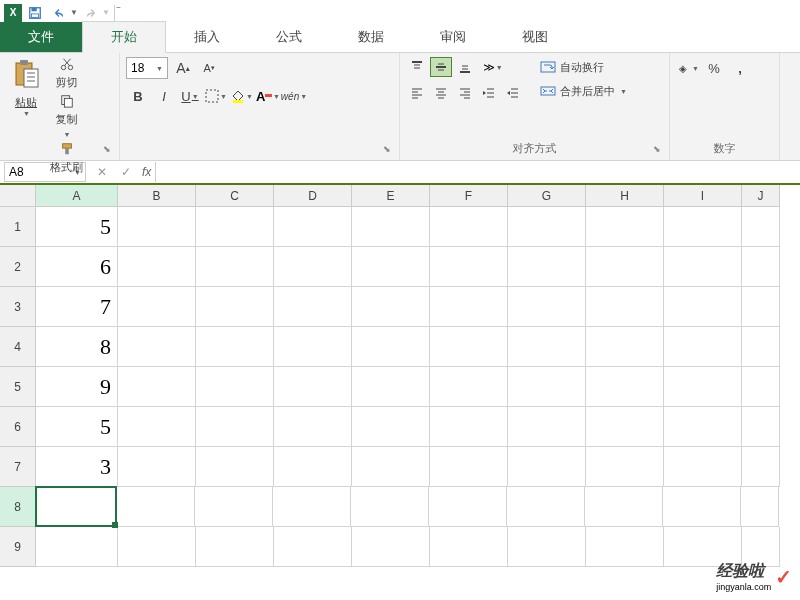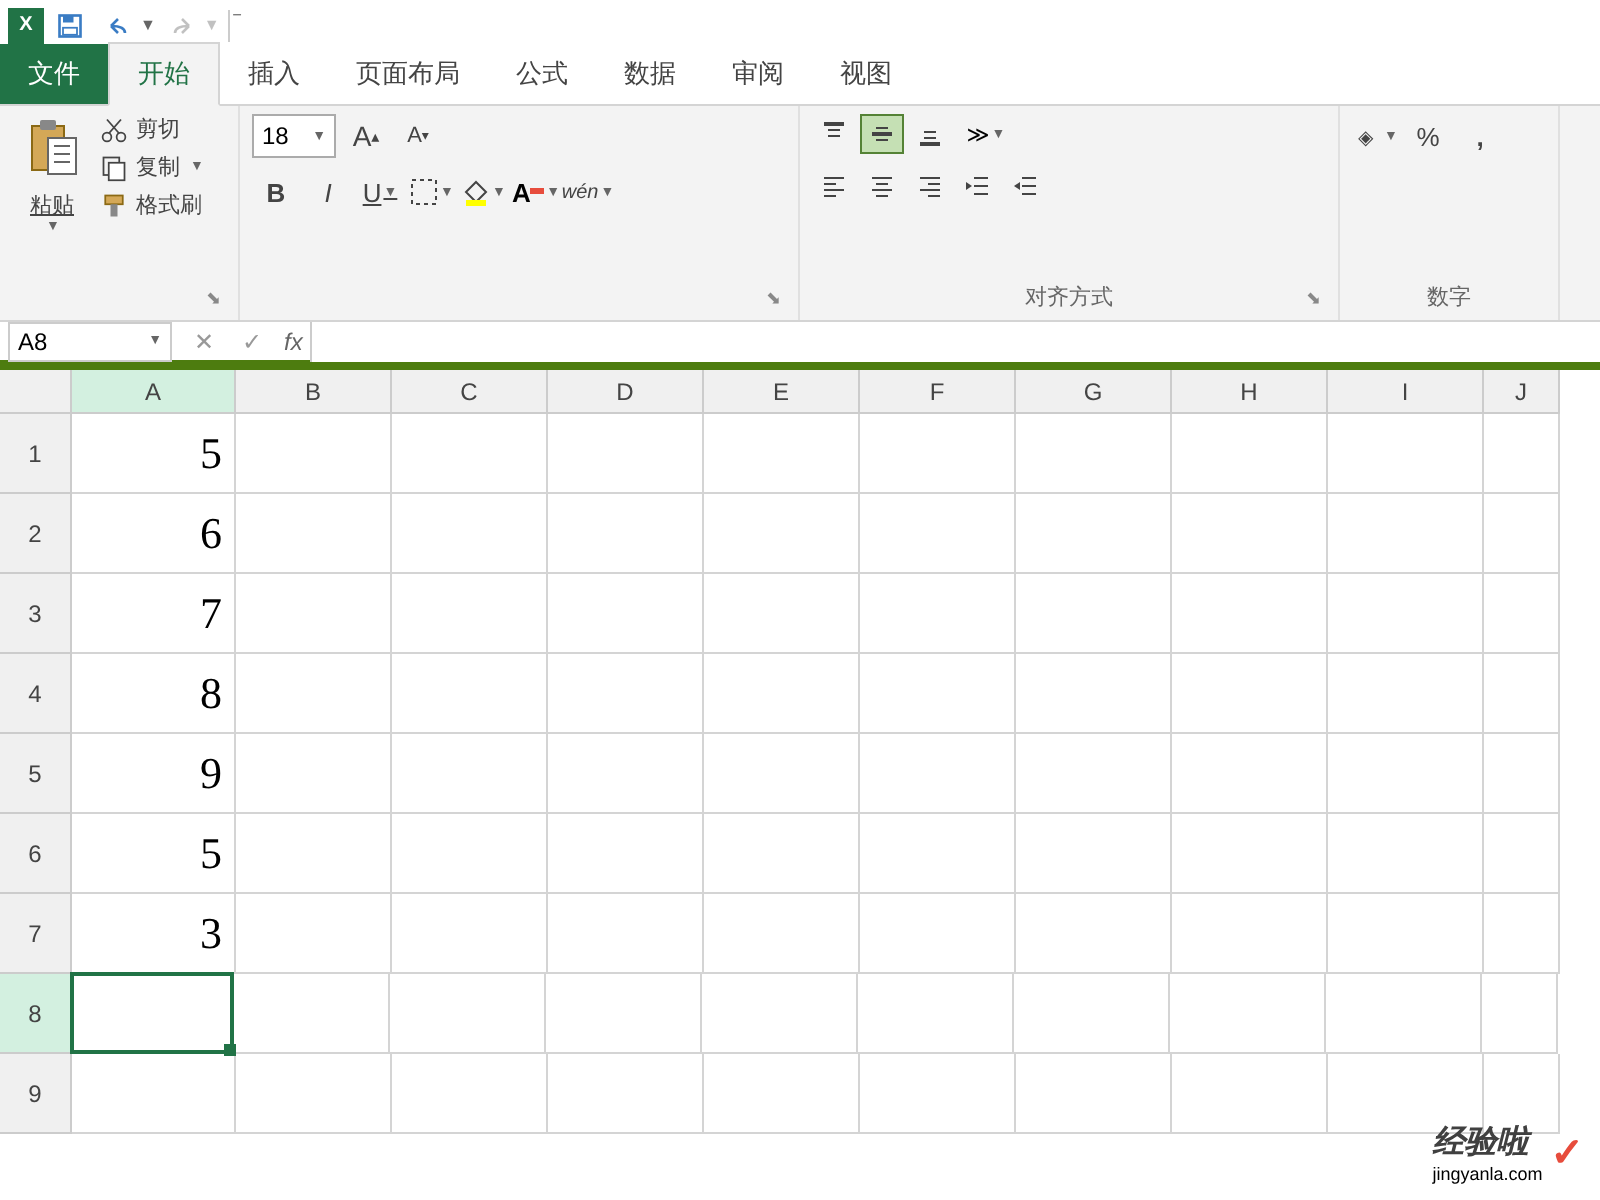--- a/index.html
+++ b/index.html
@@ -6,37 +6,37 @@
     body { font-family: "Microsoft YaHei", "SimSun", sans-serif; font-size: 12px; background: #fff; overflow: hidden; width: 800px; height: 600px; position: relative; }
     
     .titlebar { height: 25px; background: #fff; display: flex; align-items: center; padding: 0 4px; gap: 2px; }
     .titlebar-icon { width: 18px; height: 18px; background: #217346; display: flex; align-items: center; justify-content: center; color: #fff; font-size: 10px; font-weight: bold; }
     .qat-btn { width: 22px; height: 22px; display: flex; align-items: center; justify-content: center; cursor: pointer; color: #444; }
     .qat-btn svg { width: 14px; height: 14px; }
     .qat-sep { width: 1px; height: 16px; background: #ccc; margin: 0 2px; }
     .qat-dropdown { font-size: 8px; color: #666; margin-left: -2px; }
     
     .tabs { height: 28px; display: flex; align-items: flex-end; background: #fff; border-bottom: 1px solid #d4d4d4; }
-    .tab { padding: 6px 14px; cursor: pointer; color: #444; font-size: 13px; margin-top: 22px; }
+    .tab { padding: 6px 28px; cursor: pointer; color: #444; font-size: 13px; margin-top: 22px; }
     .tab.file { background: #217346; color: #fff; }
     .tab.active { background: #f3f3f3; border: 1px solid #d4d4d4; border-bottom: 1px solid #f3f3f3; margin-bottom: -1px; color: #217346; }
     
     .ribbon { height: 108px; background: #f3f3f3; display: flex; border-bottom: 1px solid #d4d4d4; }
     .ribbon-group { border-right: 1px solid #e0e0e0; display: flex; flex-direction: column; padding: 4px 6px 2px; position: relative; }
     .ribbon-group-label { text-align: center; font-size: 11px; color: #666; padding: 2px 0; position: absolute; bottom: 2px; left: 0; right: 0; }
     .ribbon-group-content { flex: 1; display: flex; align-items: flex-start; gap: 4px; }
     .ribbon-launcher { position: absolute; bottom: 4px; right: 4px; width: 12px; height: 12px; font-size: 9px; color: #888; cursor: pointer; }
     
     .clipboard-group { width: 120px; }
     .paste-btn { display: flex; flex-direction: column; align-items: center; width: 40px; cursor: pointer; }
     .paste-icon { width: 32px; height: 36px; display: flex; align-items: center; justify-content: center; }
     .paste-icon svg { width: 28px; height: 32px; }
     .paste-label { font-size: 11px; color: #444; margin-top: 2px; text-decoration: underline; }
     .clip-small { display: flex; flex-direction: column; gap: 4px; }
-    .clip-item { display: flex; align-items: center; gap: 4px; cursor: pointer; font-size: 11px; color: #444; }
+    .clip-item { display: flex; align-items: center; gap: 4px; cursor: pointer; font-size: 11px; color: #444; flex-direction: column; }
     .clip-item svg { width: 14px; height: 14px; }
     
     .font-group { width: 280px; }
     .font-controls { display: flex; flex-direction: column; gap: 6px; width: 100%; }
     .font-row1 { display: flex; gap: 4px; align-items: center; }
     .font-select { height: 22px; border: 1px solid #ababab; background: #fff; font-size: 12px; padding: 0 4px; display: flex; align-items: center; justify-content: space-between; cursor: pointer; }
     .font-name { width: 160px; }
     .font-size { width: 42px; }
     .font-btn-sm { width: 22px; height: 22px; display: flex; align-items: center; justify-content: center; cursor: pointer; color: #444; }
     .font-row2 { display: flex; gap: 2px; align-items: center; }
@@ -55,21 +55,21 @@
     .align-btn svg { width: 14px; height: 14px; }
     .wrap-merge { display: flex; flex-direction: column; gap: 4px; }
     .wrap-btn { display: flex; align-items: center; gap: 4px; cursor: pointer; font-size: 11px; color: #444; padding: 2px 4px; }
     .wrap-btn svg { width: 16px; height: 16px; }
     
     .number-group { width: 110px; }
     .number-controls { display: flex; flex-direction: column; gap: 6px; }
     .number-select { width: 90px; height: 22px; border: 1px solid #ababab; background: #fff; font-size: 12px; padding: 0 4px; display: flex; align-items: center; justify-content: space-between; cursor: pointer; }
     .number-row { display: flex; gap: 2px; }
     
-    .formula-bar { height: 24px; display: flex; align-items: center; border-bottom: 5px solid #4d7c0f; background: #fff; }
+    .formula-bar { height: 24px; display: flex; align-items: center; border-bottom: 2px solid #4d7c0f; background: #fff; }
     .name-box { width: 82px; height: 20px; border: 1px solid #ccc; margin: 0 4px; padding: 0 4px; display: flex; align-items: center; justify-content: space-between; font-size: 12px; }
     .fb-btn { width: 24px; height: 20px; display: flex; align-items: center; justify-content: center; color: #999; cursor: pointer; }
     .fx-label { font-style: italic; color: #666; font-size: 12px; padding: 0 4px; }
     .formula-input { flex: 1; height: 20px; border: none; border-left: 1px solid #ccc; padding: 0 6px; font-size: 12px; outline: none; }
     
     .sheet-area { display: flex; position: relative; }
     .corner { width: 36px; height: 22px; background: #f0f0f0; border-right: 1px solid #ccc; border-bottom: 1px solid #ccc; }
     .col-headers { display: flex; height: 22px; }
     .col-header { background: #f0f0f0; border-right: 1px solid #ccc; border-bottom: 1px solid #ccc; display: flex; align-items: center; justify-content: center; font-size: 12px; color: #444; cursor: pointer; }
     .col-header.active { background: #d3f0e0; }
@@ -114,21 +114,20 @@
   </div>
   <span class="qat-dropdown" style="opacity:0.4">▼</span>
   <div class="qat-sep"></div>
   <span class="qat-dropdown" style="font-size:10px;">‾</span>
 </div>
 
 <div class="tabs">
   <div class="tab file">文件</div>
   <div class="tab active">开始</div>
   <div class="tab">插入</div>
-  <div class="tab">页面布局</div>
   <div class="tab">公式</div>
   <div class="tab">数据</div>
   <div class="tab">审阅</div>
   <div class="tab">视图</div>
 </div>
 
 <div class="ribbon">
   <div class="ribbon-group clipboard-group">
     <div class="ribbon-group-content">
       <div class="paste-btn">
@@ -286,20 +285,37 @@
                 </svg>
               </div>
             <div class="align-btn">
                 <svg viewBox="0 0 14 14">
                   <line x1="5" y1="3" x2="12" y2="3" stroke="#444"></line>
                   <path d="M1 7 L4 5 L4 9 Z" fill="#444"></path>
                   <line x1="5" y1="7" x2="12" y2="7" stroke="#444"></line>
                   <line x1="5" y1="11" x2="12" y2="11" stroke="#444"></line>
                 </svg>
               </div>
+          </div>
+        </div>
+        <div class="wrap-merge">
+          <div class="wrap-btn">
+            <svg viewBox="0 0 16 16">
+                <rect x="1" y="3" width="14" height="10" fill="none" stroke="#3a7cc4"></rect>
+                <path d="M4 6 L10 6 Q12 6 12 8 L12 10 M10 8 L12 10 L14 8" fill="none" stroke="#3a7cc4"></path>
+              </svg>
+            <span>自动换行</span>
+          </div>
+          <div class="wrap-btn">
+            <svg viewBox="0 0 16 16">
+                <rect x="1" y="4" width="14" height="8" fill="none" stroke="#3a7cc4"></rect>
+                <path d="M4 8 L7 8 M3 6 L5 8 L3 10 M12 8 L9 8 M13 6 L11 8 L13 10" fill="none" stroke="#3a7cc4"></path>
+              </svg>
+            <span>合并后居中</span>
+              <span class="dropdown-arrow">▼</span>
           </div>
         </div>
       </div>
     </div>
     <div class="ribbon-group-label">对齐方式</div>
     <div class="ribbon-launcher">⬊</div>
   </div>
 
   <div class="ribbon-group number-group">
     <div class="ribbon-group-content">

